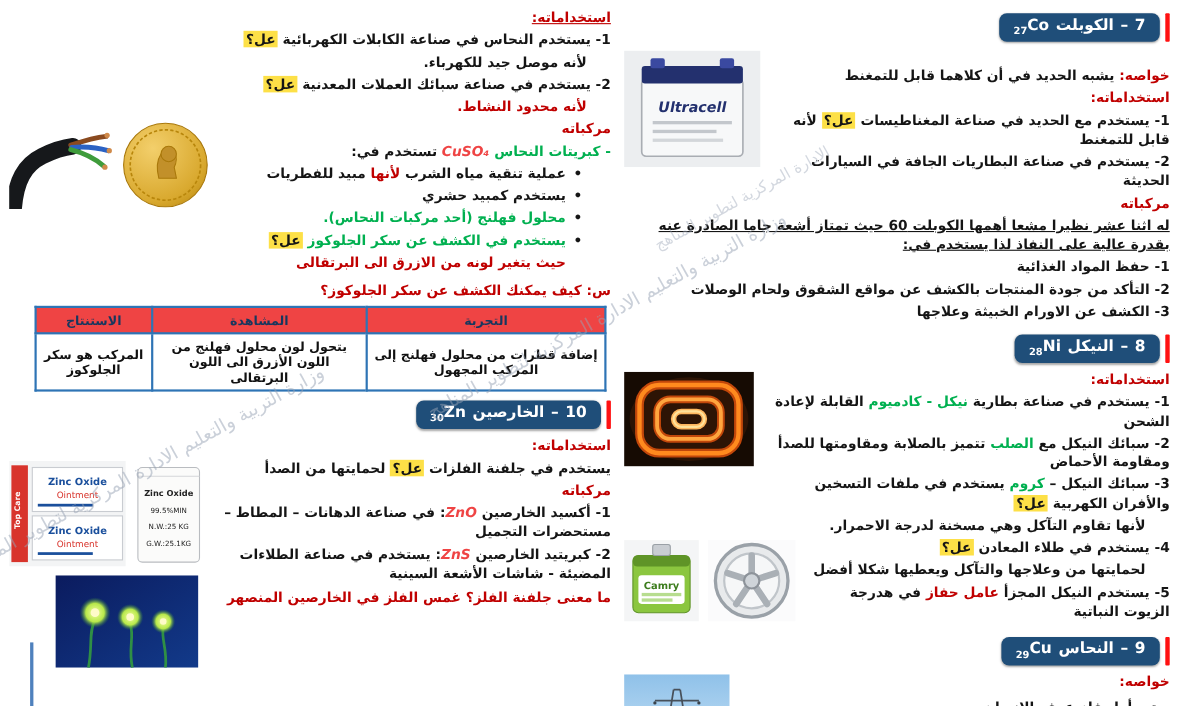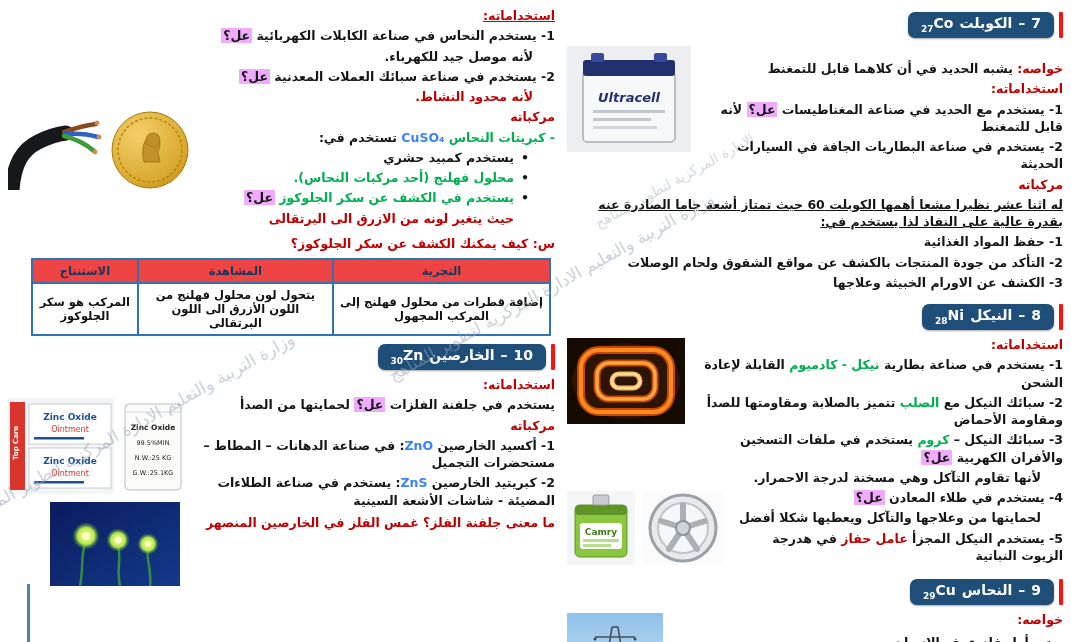--- a/index.html
+++ b/index.html
@@ -6,23 +6,23 @@
   html,body { width:1071px; height:642px; background:#fff; font-family:"DejaVu Sans",sans-serif; }
   .page { position:relative; width:1071px; height:642px; overflow:hidden; background:#fff; direction:rtl; }
   .col { position:absolute; top:0; }
   .right-col { right:0; width:506px; padding:8px 8px 0 2px; font-size:12.5px; }
   .left-col  { left:0;  width:565px; padding:4px 10px 0 8px; font-size:12.5px; }
   .line { font-weight:700; color:#151515; line-height:1.38; margin:3px 0; text-align:right; }
   .mt24 { margin-top:22px; }
   .cont { padding-right:22px; }
   .red   { color:#C00000; }
   .green { color:#00B050; }
-  .blue  { color:#3b82f6; }
+  .blue  { color:#ef4444;font-style:italic; }
   .u { text-decoration:underline; }
-  .hl { background:#f0abfc; padding:0 2px; }
+  .hl { background:#fde047; padding:0 2px; }
   .title-u .red { text-decoration:underline; }
   .q { margin-top:5px; }
   .clear { clear:both; }
   
   .badge-row { display:flex; align-items:center; gap:5px; margin:4px 0 6px; }
   .red-bar { width:4px; height:26px; background:#FF1111; border-radius:1px; flex:0 0 4px; }
   .badge { background:#1F4E79; color:#fff; border-radius:7px; padding:3px 13px 4px; font-size:14px;
            font-weight:700; display:flex; gap:6px; align-items:baseline; box-shadow:0 1px 2px rgba(0,0,0,.35); }
   .badge .formula { direction:ltr; unicode-bidi:embed; }
   .badge sub { font-size:9px; }
@@ -224,20 +224,21 @@
           </defs>
           <circle cx="40" cy="40" r="38" fill="url(#gold)" stroke="#a9780a"></circle>
           <circle cx="40" cy="40" r="32" fill="none" stroke="#b8860b" stroke-width="1.5" stroke-dasharray="3 2"></circle>
           <path d="M34,52 C32,44 32,36 36,30 C39,25 45,24 48,28 C51,32 50,38 48,42 L50,52 Z" fill="#c2902a" stroke="#a9780a"></path>
           <circle cx="43" cy="30" r="7" fill="#c2902a" stroke="#a9780a"></circle>
         </svg>
       </div>
       <div class="line"><span class="red">مركباته</span></div>
       <div class="line"><span class="green">- كبريتات النحاس </span><span class="blue">CuSO₄</span><span> تستخدم في:</span></div>
       <div class="bullets">
+        <div class="line b-line"><span>عملية تنقية مياه الشرب </span><span class="red">لأنها</span><span> مبيد للفطريات</span></div>
         <div class="line b-line"><span>يستخدم كمبيد حشري</span></div>
         <div class="line b-line"><span class="green">محلول فهلنج (أحد مركبات النحاس).</span></div>
         <div class="line b-line"><span class="green">يستخدم في الكشف عن سكر الجلوكوز </span><span class="hl">عل؟</span></div>
         <div class="line b-cont"><span class="red">حيث يتغير لونه من الازرق الى البرتقالى</span></div>
       </div>
       <div class="clear"></div>
       <div class="line q"><span class="red">س: كيف يمكنك الكشف عن سكر الجلوكوز؟</span></div>
       <table class="detect-table">
         <thead>
           <tr>

